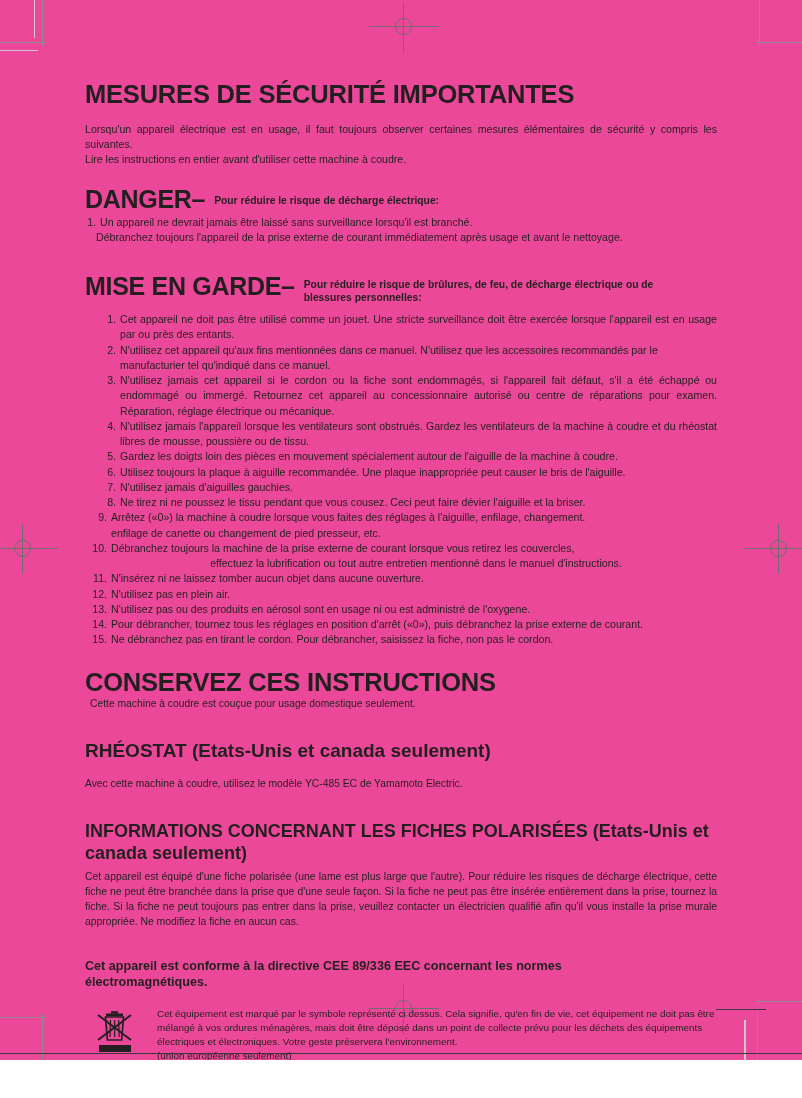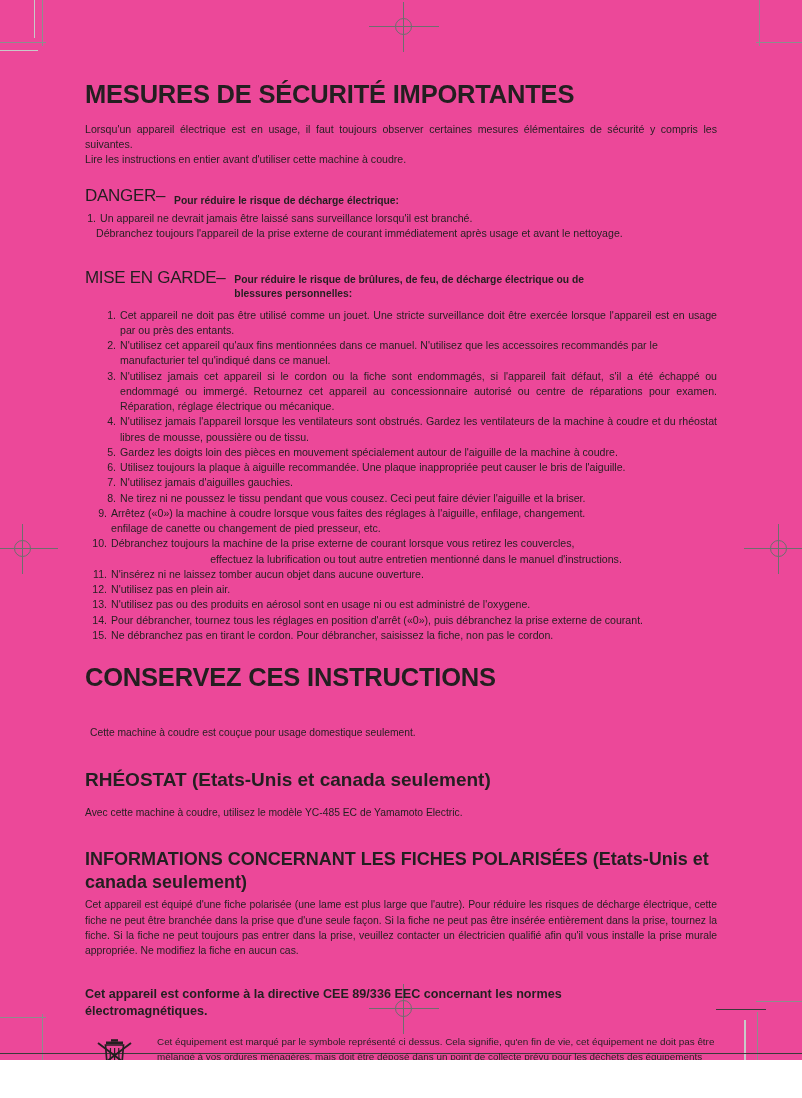--- a/index.html
+++ b/index.html
@@ -69,22 +69,22 @@
   }
   p.intro.no-just { text-align: left; }
 
   
   .alert-head {
     display: flex;
     align-items: flex-start;
     margin: 0;
   }
   .alert-word {
-    font-size: 17px;
-    font-weight: normal;
+    font-size: 25px;
+    font-weight: bold;
     line-height: 1.0;
     letter-spacing: -0.3px;
     white-space: nowrap;
   }
   .alert-sub {
     font-size: 10.3px;
     font-weight: bold;
     line-height: 1.33;
     padding-left: 9px;
     padding-top: 7px;
@@ -346,21 +346,21 @@
       </li>
       <li>
         <span class="num">15.</span>
         <span class="txt noj">Ne débranchez pas en tirant le cordon. Pour débrancher, saisissez la fiche, non pas le cordon.</span>
       </li>
     </ul>
 
     <div class="spacer-m"></div>
 
     <h2 class="big-head">CONSERVEZ CES INSTRUCTIONS</h2>
-    <p class="body-sm" style="padding-left:5px;margin-top:33px;">Cette machine à coudre est couçue pour usage domestique seulement.</p>
+    <p class="body-sm" style="padding-left:5px;">Cette machine à coudre est couçue pour usage domestique seulement.</p>
 
     <div class="spacer-l"></div>
 
     <h3 class="sec-head">RHÉOSTAT (Etats-Unis et canada seulement)</h3>
     <p class="body-sm" style="margin-top:14px;">Avec cette machine à coudre, utilisez le modèle YC-485 EC de Yamamoto Electric.</p>
 
     <div class="spacer-l"></div>
 
     <h3 class="sec-head-sm">INFORMATIONS CONCERNANT LES FICHES POLARISÉES (Etats-Unis et canada seulement)</h3>
     <p class="body-just" style="margin-top:4px;">Cet appareil est équipé d'une fiche polarisée (une lame est plus large que l'autre). Pour réduire les risques de décharge électrique, cette fiche ne peut être branchée dans la prise que d'une seule façon. Si la fiche ne peut pas être insérée entièrement dans la prise, tournez la fiche. Si la fiche ne peut toujours pas entrer dans la prise, veuillez contacter un électricien qualifié afin qu'il vous installe la prise murale appropriée. Ne modifiez la fiche en aucun cas.</p>

